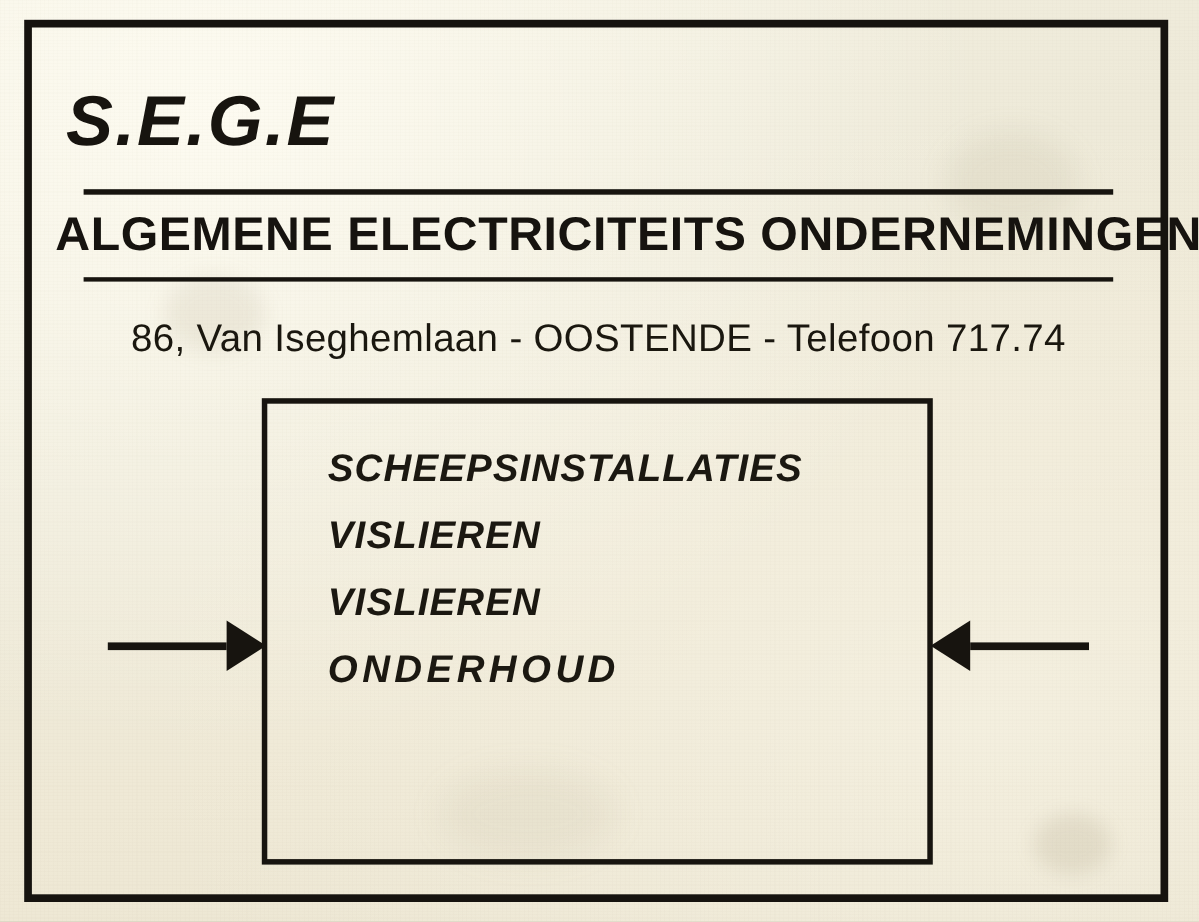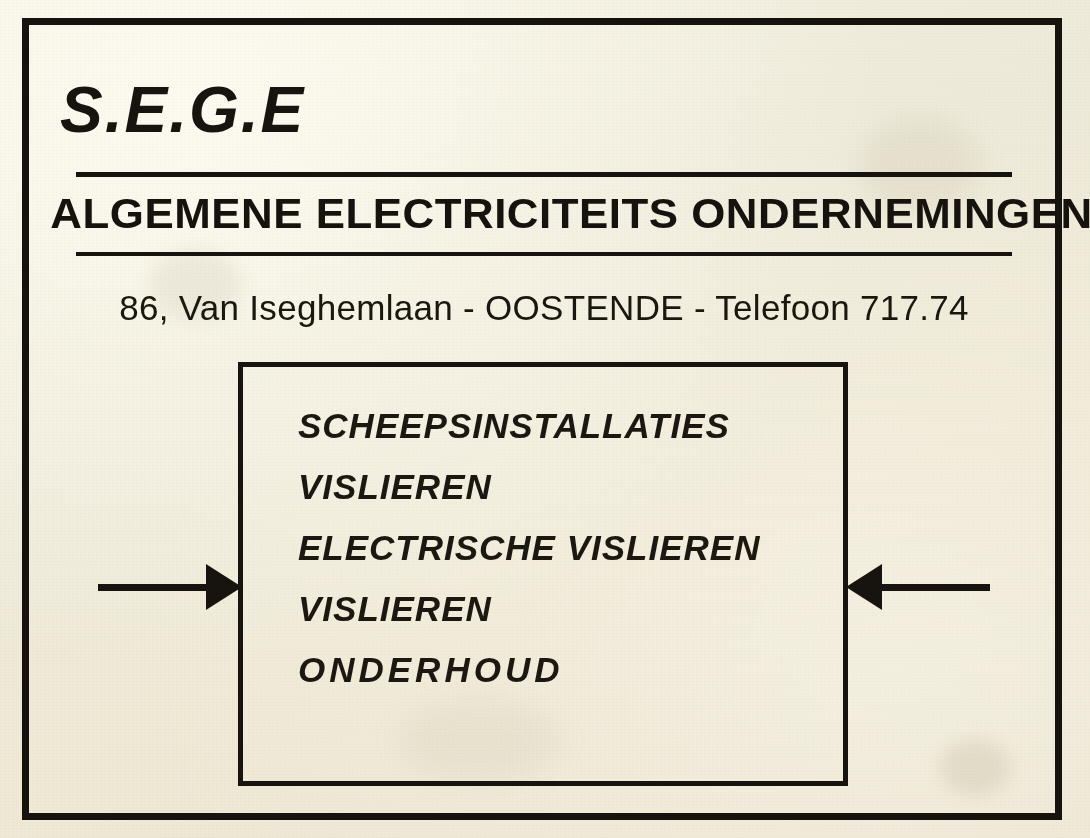--- a/index.html
+++ b/index.html
@@ -199,20 +199,19 @@
       <div class="arrow-wrap right">
         <div class="arrow-head left"></div>
         <div class="arrow-shaft"></div>
       </div>
 
       <div class="services-box"></div>
 
       <div class="services-list">
         <div class="service-item">SCHEEPSINSTALLATIES</div>
         <div class="service-item">VISLIEREN</div>
-        <div class="service-item">ELECTRISCHE VISLIEREN</div>
         <div class="service-item">VISLIEREN</div>
         <div class="service-item spaced">ONDERHOUD</div>
       </div>
 
     </div>
   </div>
 </div>
 
 </body></html>

